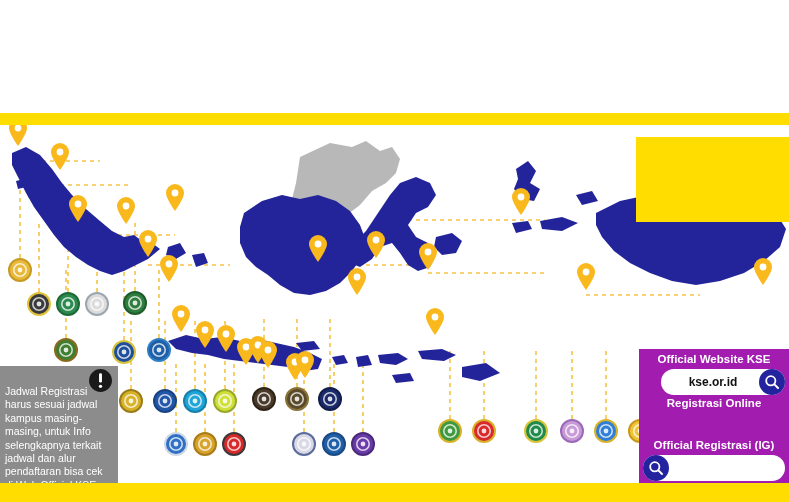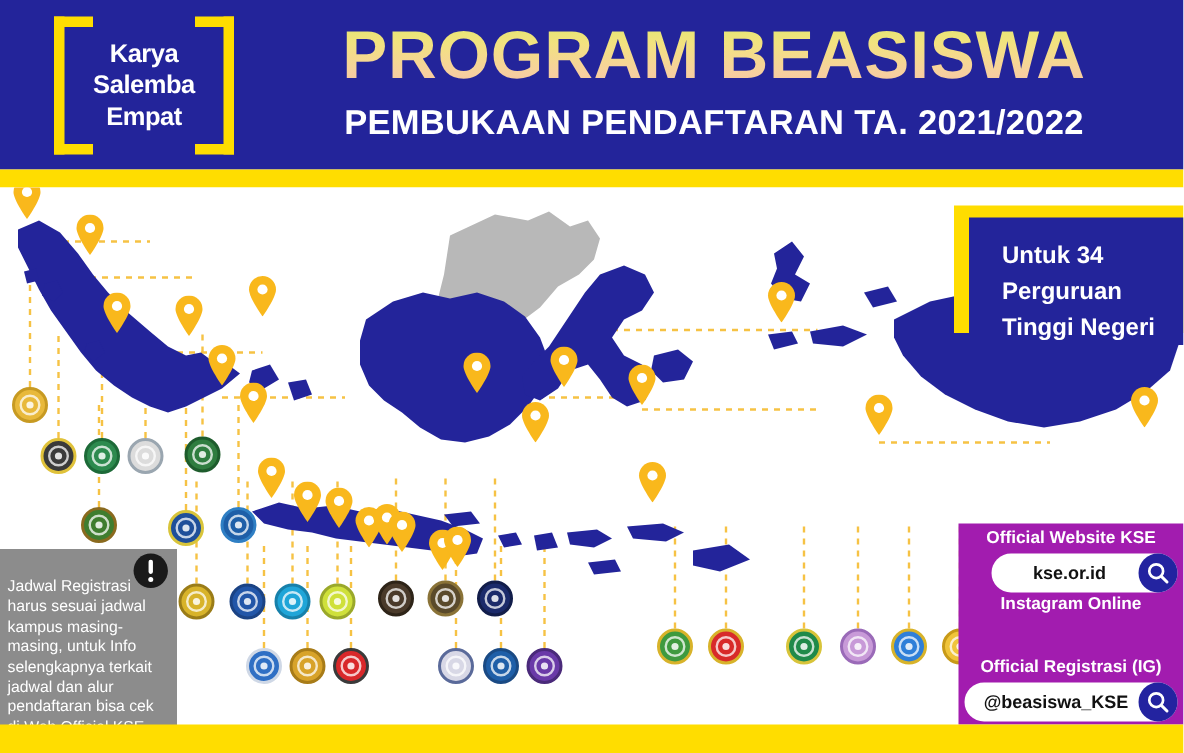--- a/index.html
+++ b/index.html
@@ -52,29 +52,20 @@
   .contact-value{flex:1;text-align:center;color:#111;font-size:12px;font-weight:bold;padding-left:6px;}
   .search-btn{width:26px;height:26px;border-radius:50%;background:#2323a0;display:flex;
               align-items:center;justify-content:center;flex:none;}
   #bottom-bar{position:absolute;left:0;top:483px;width:789px;height:19px;background:#ffdd00;}
 </style>
 </head>
 <body>
 
 <div id="poster">
 
-  <div id="header">
-    <div id="logo-block">
-      <div class="bracket left"></div>
-      <div class="bracket right"></div>
-      <div id="logo-text">Karya<br>Salemba<br>Empat</div>
-    </div>
-    <div id="title-main">PROGRAM BEASISWA</div>
-    <div id="title-sub">PEMBUKAAN PENDAFTARAN TA. 2021/2022</div>
-  </div>
   <div id="header-stripe"></div>
 
   <div id="map-area">
     <svg id="map-svg" width="789" height="358" viewBox="0 0 789 358">
       <g id="connectors">
           <line x1="20" y1="133" x2="20" y2="63" stroke="#f6c244" stroke-width="1.6" stroke-dasharray="4,4"></line>
           <line x1="39" y1="167" x2="39" y2="97" stroke="#f6c244" stroke-width="1.6" stroke-dasharray="4,4"></line>
           <line x1="68" y1="167" x2="68" y2="97" stroke="#f6c244" stroke-width="1.6" stroke-dasharray="4,4"></line>
           <line x1="97" y1="167" x2="97" y2="97" stroke="#f6c244" stroke-width="1.6" stroke-dasharray="4,4"></line>
           <line x1="135" y1="166" x2="135" y2="96" stroke="#f6c244" stroke-width="1.6" stroke-dasharray="4,4"></line>
@@ -457,23 +448,20 @@
           <svg width="20" height="20" viewBox="0 0 20 20" style="display:block">
             <circle cx="10" cy="10" r="6.2" fill="none" stroke="rgba(255,255,255,.75)" stroke-width="1.6"></circle>
             <circle cx="10" cy="10" r="2.4" fill="rgba(255,255,255,.85)"></circle>
           </svg>
         </div>
       </div>
   </div>
 
   <div id="untuk-wrap">
     <div id="untuk-yellow"></div>
-    <div id="untuk-navy">
-      <div id="untuk-text">Untuk 34<br>Perguruan<br>Tinggi Negeri</div>
-    </div>
   </div>
 
   <div id="note-box">
     <div id="note-text">Jadwal Registrasi harus sesuai jadwal kampus masing-masing, untuk Info selengkapnya terkait jadwal dan alur pendaftaran bisa cek di Web Official KSE</div>
   </div>
   <svg id="note-icon" viewBox="0 0 24 24">
     <circle cx="12" cy="12" r="11" fill="#1a1a1a"></circle>
     <rect x="10.6" y="5" width="2.8" height="9" rx="1.3" fill="#fff"></rect>
     <circle cx="12" cy="17.6" r="1.6" fill="#fff"></circle>
   </svg>
@@ -482,24 +470,23 @@
       <div class="contact-label" style="top: 4px;">Official Website KSE</div>
       <div class="contact-field" style="top: 20px; left: 22px; width: 124px;">
         <div class="contact-value">kse.or.id</div>
         <div class="search-btn">
           <svg width="16" height="16" viewBox="0 0 16 16">
             <circle cx="6.8" cy="6.8" r="4.6" fill="none" stroke="#fff" stroke-width="1.8"></circle>
             <line x1="10.4" y1="10.4" x2="14" y2="14" stroke="#fff" stroke-width="2" stroke-linecap="round"></line>
           </svg>
         </div>
       </div>
-      <div class="contact-label" style="top: 48px;">Instagram Online</div>
+      <div class="contact-label" style="top: 48px;">Registrasi Online</div>
       <div class="contact-label" style="top: 90px;">Official Registrasi (IG)</div>
       <div class="contact-field" style="top: 106px; left: 4px; width: 142px;">
-        <div class="contact-value">@beasiswa_KSE</div>
         <div class="search-btn">
           <svg width="16" height="16" viewBox="0 0 16 16">
             <circle cx="6.8" cy="6.8" r="4.6" fill="none" stroke="#fff" stroke-width="1.8"></circle>
             <line x1="10.4" y1="10.4" x2="14" y2="14" stroke="#fff" stroke-width="2" stroke-linecap="round"></line>
           </svg>
         </div>
       </div>
     </div>
 
   <div id="bottom-bar"></div>

